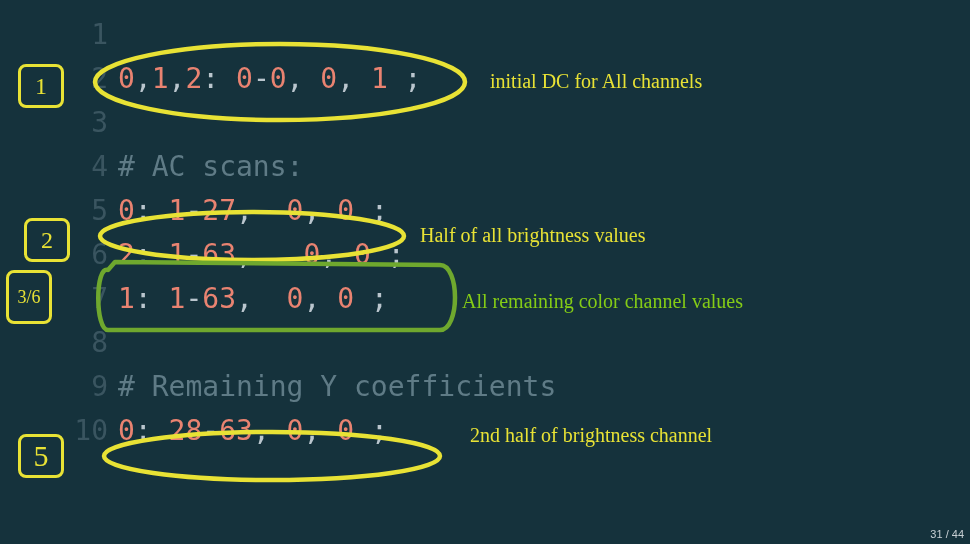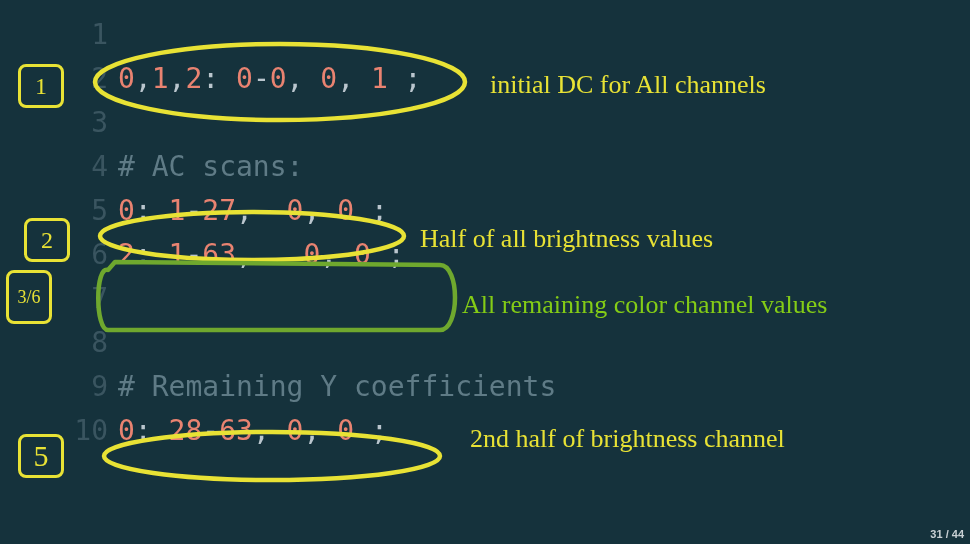--- a/index.html
+++ b/index.html
@@ -2,38 +2,38 @@
 <html><head>
 <meta charset="utf-8">
 <style>
   html,body{margin:0;padding:0;width:970px;height:544px;background:#15323c;overflow:hidden;font-family:Consolas,Menlo,monospace}
   .code{position:absolute;top:18px;left:0}
   .line{display:flex;align-items:baseline;height:44px;font-size:28px;white-space:pre}
   .gutter{width:118px;text-align:right;color:#3a5560;padding-right:10px;box-sizing:border-box}
   .cmt{color:#5f7b86}
   .num{color:#e98371}
   .punc{color:#bac6ce}
-  .annot{position:absolute;font-family:"Segoe Script","Comic Sans MS",cursive;color:#e8e235;font-size:26px;white-space:nowrap}
+  .annot{position:absolute;font-family:"Segoe Script","Comic Sans MS",cursive;color:#e8e235;font-size:20px;white-space:nowrap}
   .annot.green{color:#84cc16}
   .stepbox{position:absolute;border:3px solid #e8e235;border-radius:8px;width:40px;height:38px;display:flex;align-items:center;justify-content:center;font-family:"Segoe Script","Comic Sans MS",cursive;color:#e8e235;font-size:24px}
   .stepbox.small{font-size:18px;height:48px}
   svg.ov{position:absolute;top:0;left:0;width:970px;height:544px;pointer-events:none}
-  .slidecount{position:absolute;right:6px;bottom:4px;color:#c8d0d4;font-size:11px;font-weight:bold;font-family:Arial,sans-serif}
+  .slidecount{position:absolute;right:6px;bottom:4px;color:#c8d0d4;font-size:11px;font-weight:normal;font-family:Arial,sans-serif}
 </style>
 </head>
 <body>
 
 <div class="code" id="code">
     <div class="line"><span class="gutter">1</span></div>
     <div class="line"><span class="gutter">2</span><span><span class="num">0</span><span class="punc">,</span><span class="num">1</span><span class="punc">,</span><span class="num">2</span><span class="punc">: </span><span class="num">0</span><span class="punc">-</span><span class="num">0</span><span class="punc">, </span><span class="num">0</span><span class="punc">, </span><span class="num">1 </span><span class="punc">;</span></span></div>
     <div class="line"><span class="gutter">3</span><span></span></div>
     <div class="line"><span class="gutter">4</span><span><span class="cmt"># AC scans:</span></span></div>
     <div class="line"><span class="gutter">5</span><span><span class="num">0</span><span class="punc">: </span><span class="num">1</span><span class="punc">-</span><span class="num">27</span><span class="punc">,  </span><span class="num">0</span><span class="punc">, </span><span class="num">0 </span><span class="punc">;</span></span></div>
     <div class="line"><span class="gutter">6</span><span><span class="num">2</span><span class="punc">: </span><span class="num">1</span><span class="punc">-</span><span class="num">63</span><span class="punc">,   </span><span class="num">0</span><span class="punc">, </span><span class="num">0 </span><span class="punc">;</span></span></div>
-    <div class="line"><span class="gutter">7</span></div>
+    <div class="line"><span class="gutter">7</span><span><span class="num">1</span><span class="punc">: </span><span class="num">1</span><span class="punc">-</span><span class="num">63</span><span class="punc">,  </span><span class="num">0</span><span class="punc">, </span><span class="num">0 </span><span class="punc">;</span></span></div>
     <div class="line"><span class="gutter">8</span><span></span></div>
     <div class="line"><span class="gutter">9</span><span><span class="cmt"># Remaining Y coefficients</span></span></div>
     <div class="line"><span class="gutter">10</span><span><span class="num">0</span><span class="punc">: </span><span class="num">28</span><span class="punc">-</span><span class="num">63</span><span class="punc">, </span><span class="num">0</span><span class="punc">, </span><span class="num">0 </span><span class="punc">;</span></span></div>
   </div>
 
 <div class="annot" style="top:70px;left:490px">initial DC for All channels</div>
 <div class="annot" style="top:224px;left:420px">Half of all brightness values</div>
 <div class="annot green" style="top:290px;left:462px">All remaining color channel values</div>
 <div class="annot" style="top:424px;left:470px">2nd half of brightness channel</div>
 

